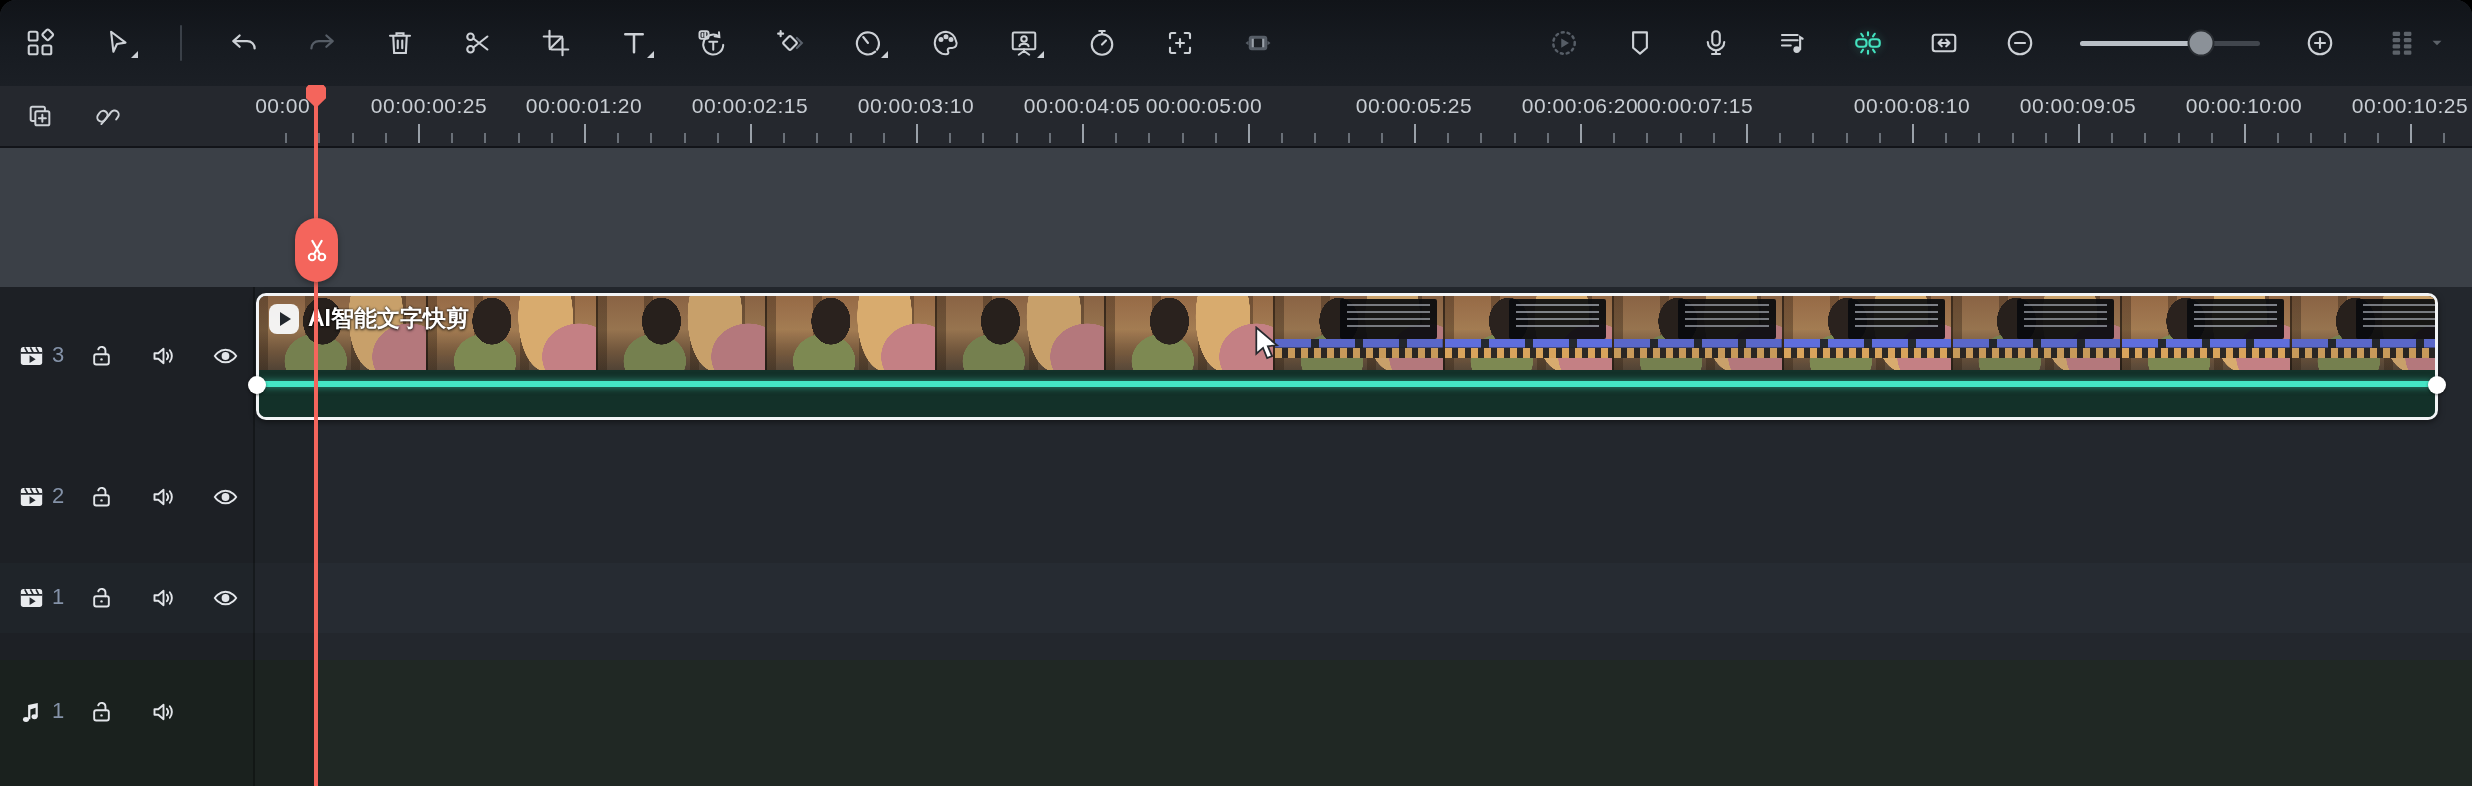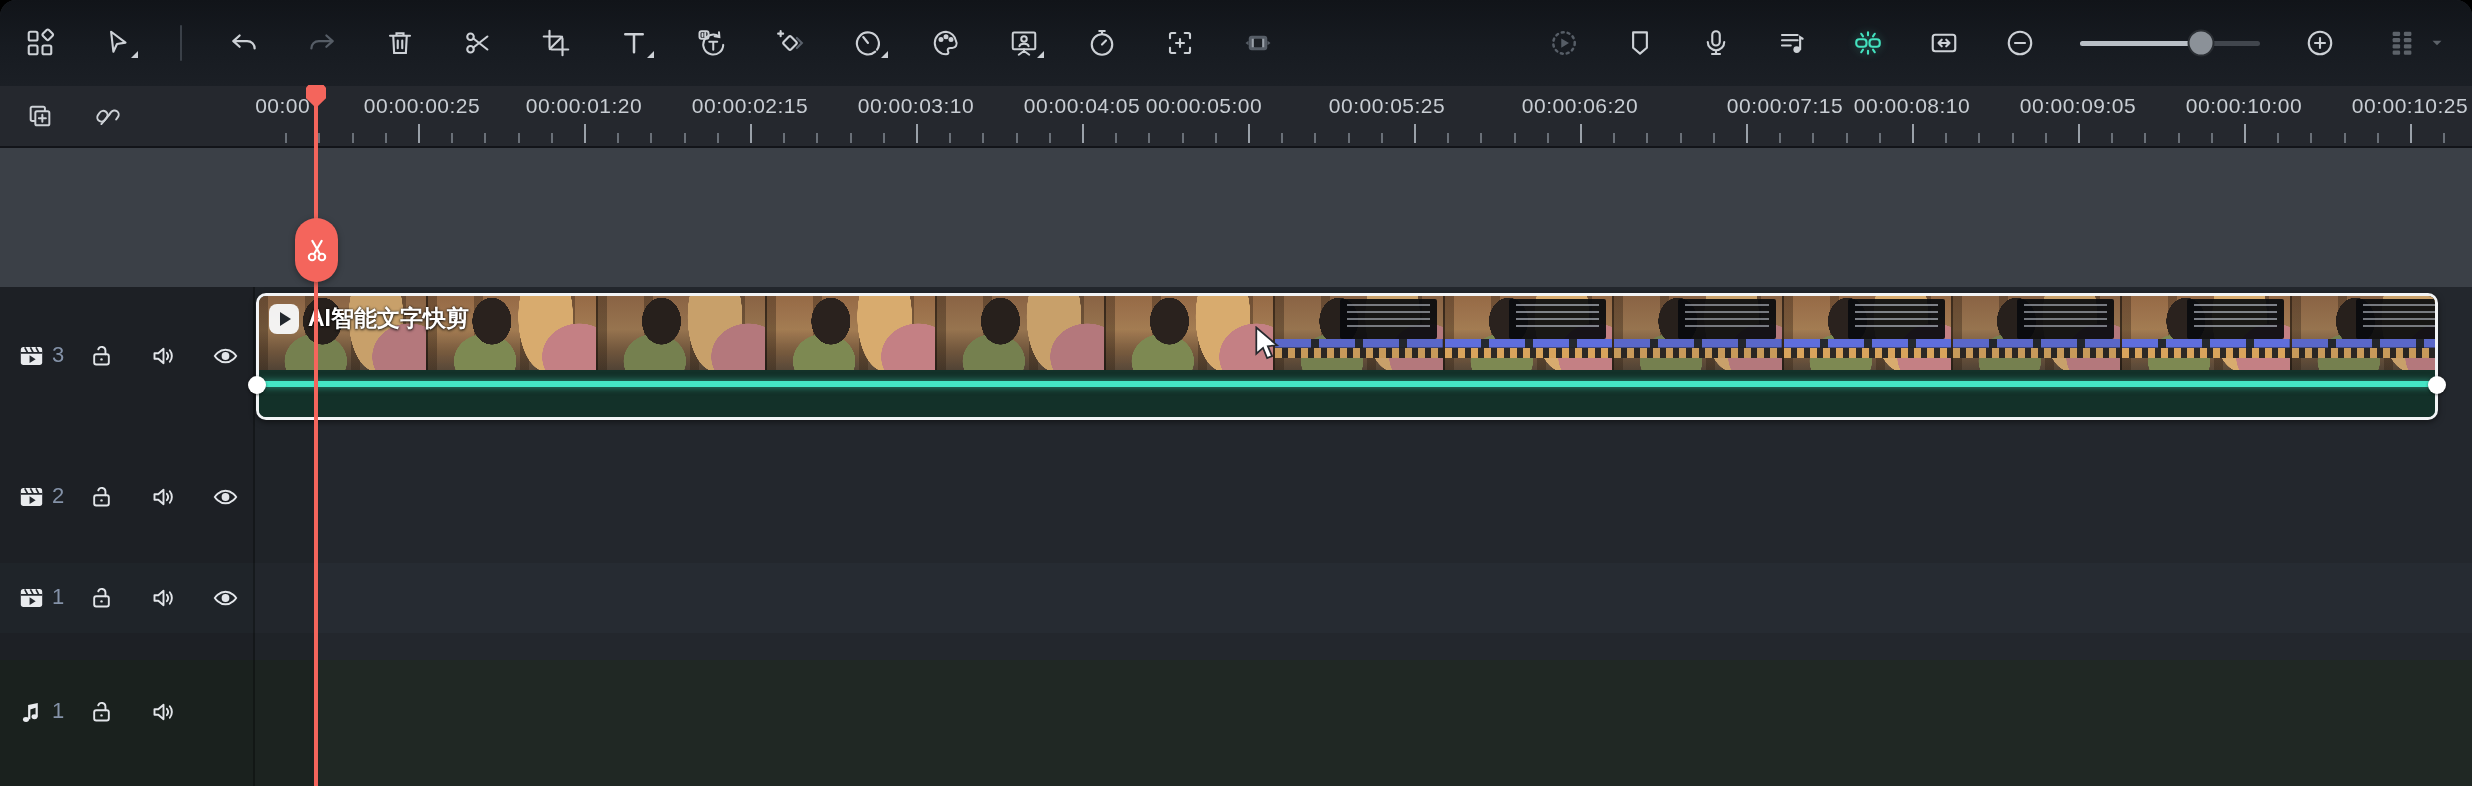--- a/index.html
+++ b/index.html
@@ -478,29 +478,29 @@
           </svg>
         </div>
       <div class="tbi">
           <svg>
             <use href="#i-link"></use>
           </svg>
         </div>
     </div>
     <div class="ruler-scale">
         <span class="rlabel" style="left: -1px;">00:00:00:00</span>
-        <span class="rlabel" style="left: 169px;">00:00:00:25</span>
+        <span class="rlabel" style="left: 176px;">00:00:00:25</span>
         <span class="rlabel" style="left: 331px;">00:00:01:20</span>
         <span class="rlabel" style="left: 497px;">00:00:02:15</span>
         <span class="rlabel" style="left: 663px;">00:00:03:10</span>
         <span class="rlabel" style="left: 829px;">00:00:04:05</span>
         <span class="rlabel" style="left: 951px;">00:00:05:00</span>
-        <span class="rlabel" style="left: 1134px;">00:00:05:25</span>
+        <span class="rlabel" style="left: 1161px;">00:00:05:25</span>
         <span class="rlabel" style="left: 1327px;">00:00:06:20</span>
-        <span class="rlabel" style="left: 1532px; text-align: center;">00:00:07:15</span>
+        <span class="rlabel" style="left: 1442px; text-align: center;">00:00:07:15</span>
         <span class="rlabel" style="left: 1659px;">00:00:08:10</span>
         <span class="rlabel" style="left: 1825px;">00:00:09:05</span>
         <span class="rlabel" style="left: 1991px;">00:00:10:00</span>
         <span class="rlabel" style="left: 2157px;">00:00:10:25</span>
         <i class="tick" style="left: 32.2px;"></i>
         <i class="tick" style="left: 65.4px;"></i>
         <i class="tick" style="left: 98.6px;"></i>
         <i class="tick" style="left: 131.8px;"></i>
         <i class="tick major" style="left: 165px;"></i>
         <i class="tick" style="left: 198.2px;"></i>

